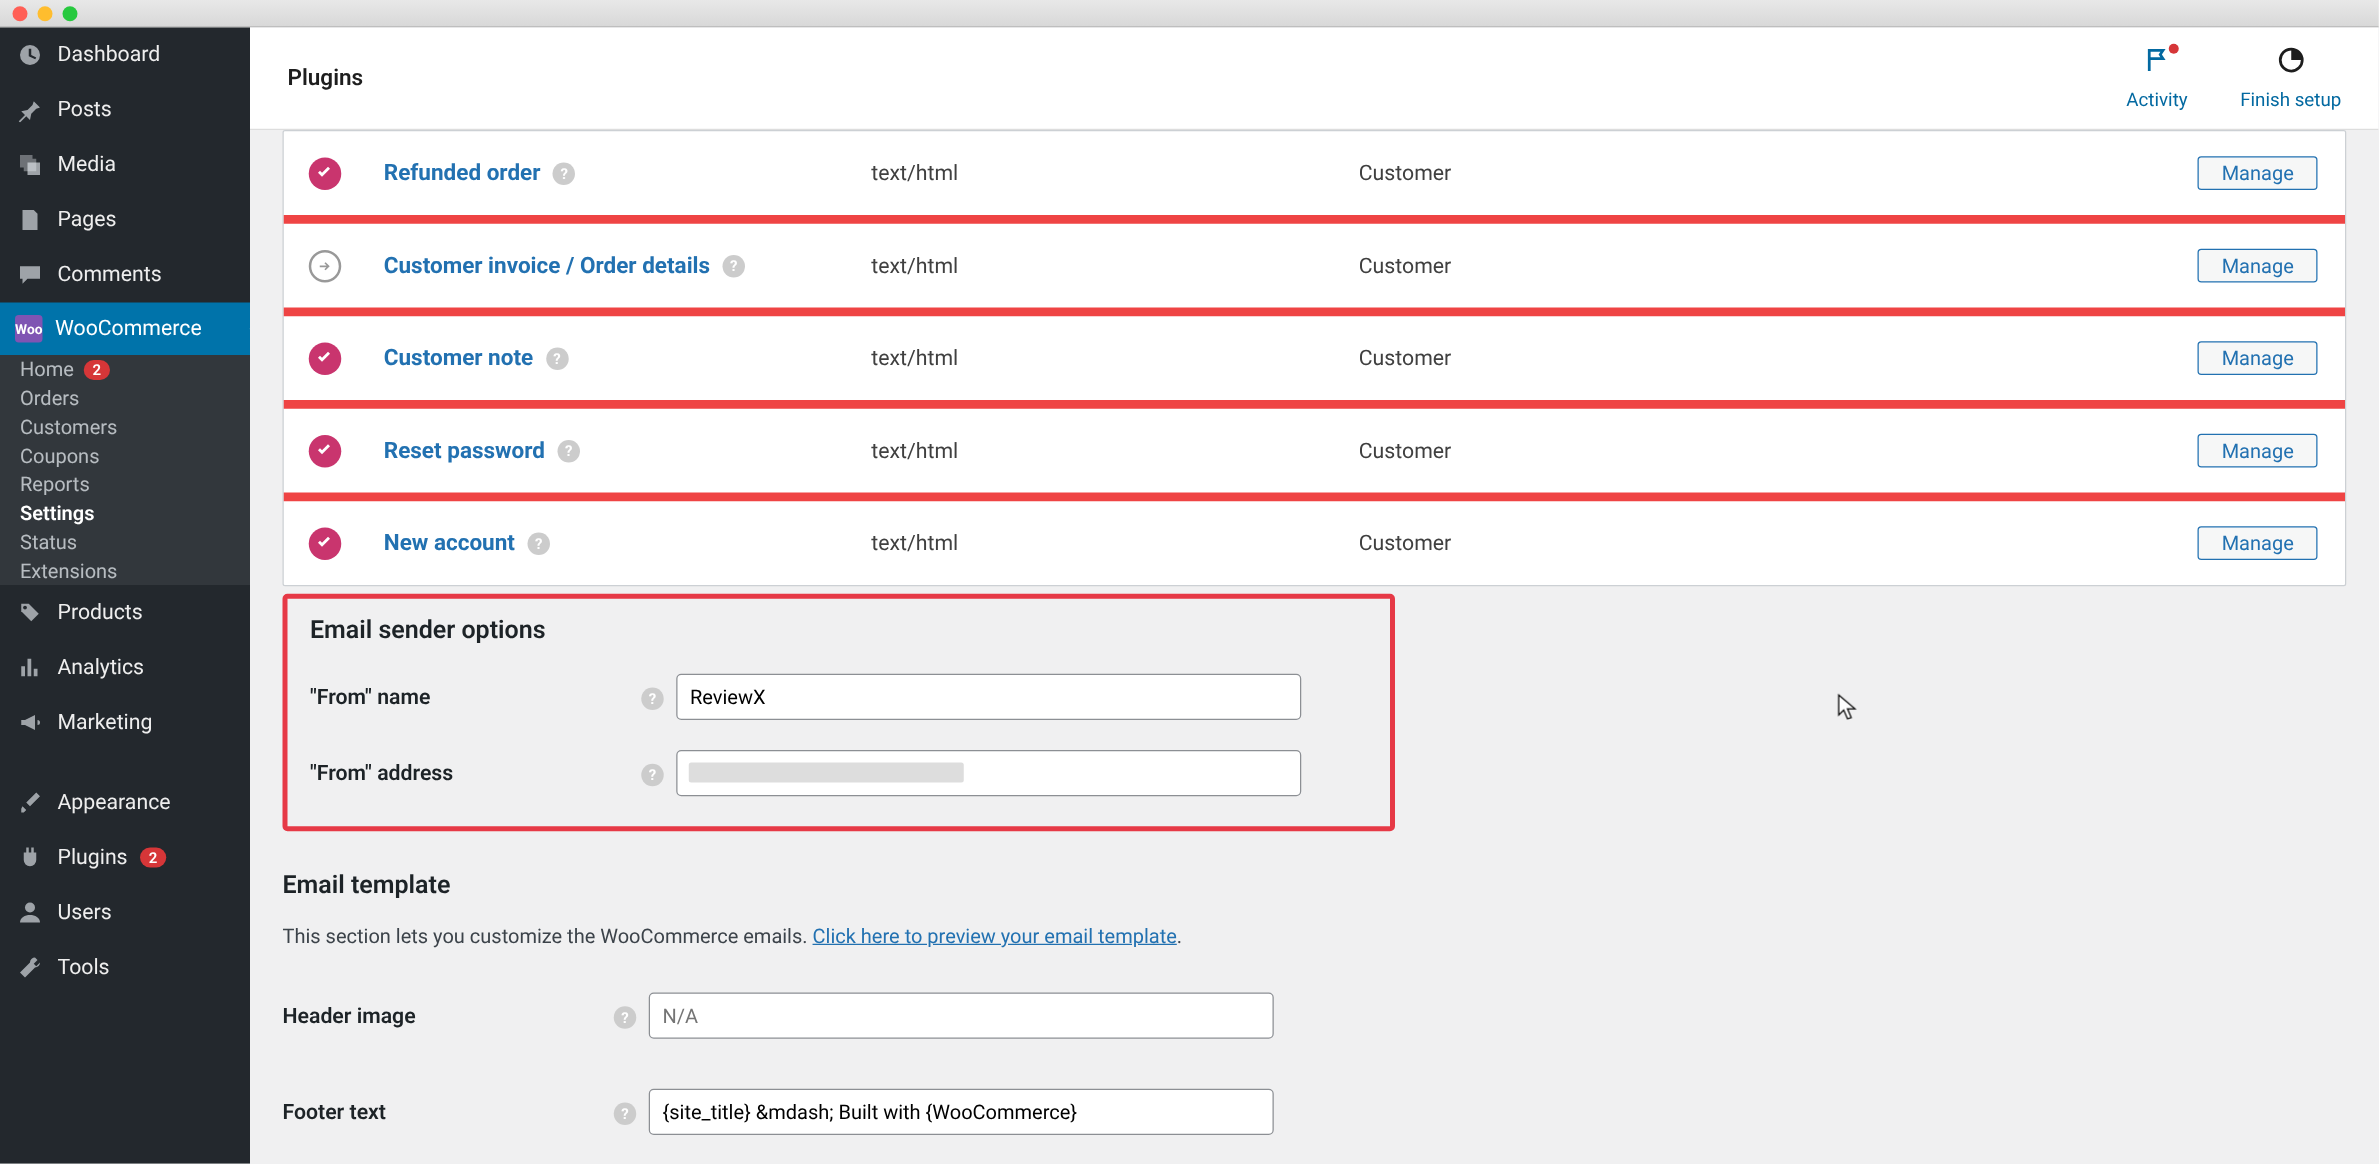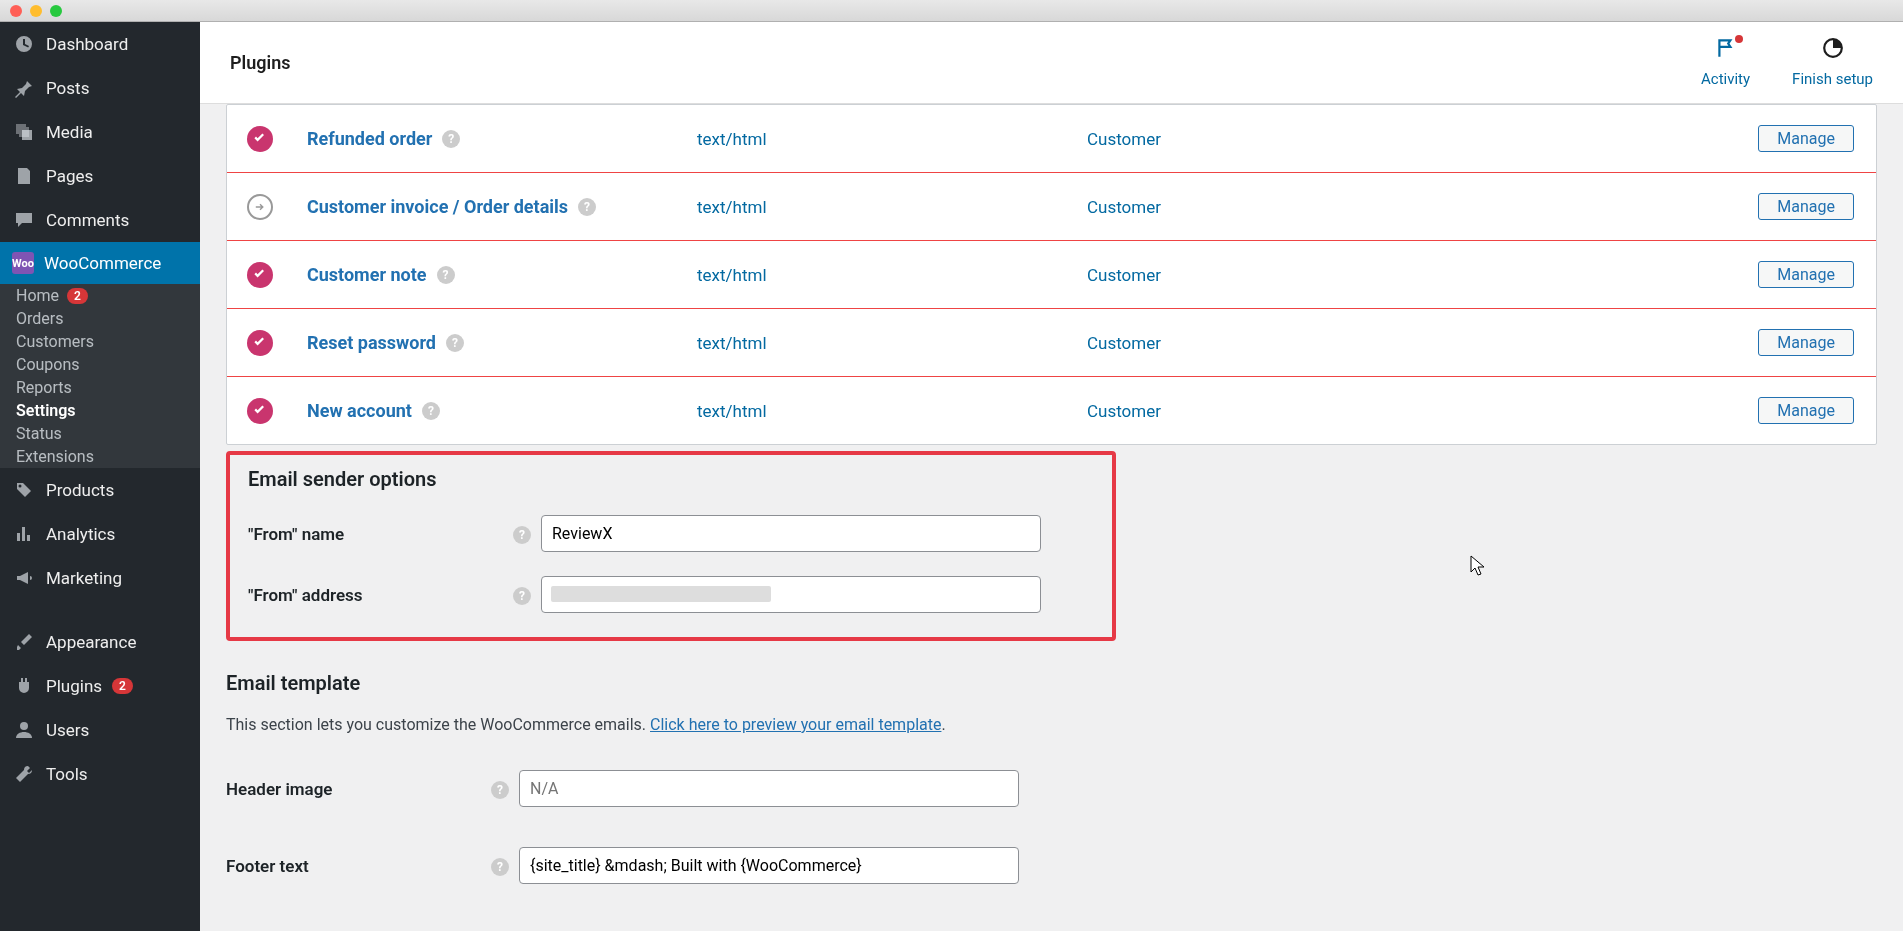--- a/index.html
+++ b/index.html
@@ -28,28 +28,28 @@
 .topbar { height: 82px; background: #fff; border-bottom: 1px solid #ddd; display: flex; align-items: center; padding: 0 30px; }
 .topbar-title { font-size: 18px; font-weight: 600; color: #1e1e1e; }
 .topbar-right { margin-left: auto; display: flex; gap: 42px; }
 .topbar-action { display: flex; flex-direction: column; align-items: center; gap: 6px; font-size: 15px; color: #0369a1; cursor: pointer; }
 .topbar-action .ticon { font-size: 22px; position: relative; }
 .dot { position: absolute; top: -2px; right: -6px; width: 8px; height: 8px; background: #d63638; border-radius: 50%; }
 
 .content { padding: 0 26px 30px 26px; overflow: auto; flex: 1; }
 
 .email-table { background: #fff; border: 1px solid #ccd0d4; border-radius: 2px; }
-.email-row { display: grid; grid-template-columns: 70px 390px 390px 530px 1fr; align-items: center; padding: 20px 22px 20px 10px; border-bottom: 1px solid #ef4444; }
+.email-row { display: grid; grid-template-columns: 70px 390px 390px 530px 1fr; align-items: center; padding: 20px 22px 20px 10px; border-bottom: 7px solid #ef4444; }
 .email-row:last-child { border-bottom: none; }
 .status-dot { width: 26px; height: 26px; border-radius: 50%; display: flex; align-items: center; justify-content: center; margin-left: 10px; }
 .status-on { background: #c9356e; color: #fff; }
 .status-manual { background: #fff; border: 2px solid #999; color: #999; }
 .email-name { color: #2271b1; font-weight: 700; font-size: 18px; display: flex; align-items: center; gap: 10px; }
 .help-icon { width: 18px; height: 18px; background: #ccc; border-radius: 50%; display: inline-flex; align-items: center; justify-content: center; color: #fff; font-size: 12px; font-weight: 700; }
-.email-ct, .email-rcpt { font-size: 17px; color: #0369a1; }
+.email-ct, .email-rcpt { font-size: 17px; color: #404040; }
 .manage-btn { margin-left: auto; border: 1px solid #2271b1; background: #f6f7f7; color: #2271b1; padding: 3px 18px; border-radius: 3px; font-size: 16px; cursor: pointer; }
 
 .section-title { font-size: 20px; font-weight: 600; color: #1d2327; margin: 30px 0 20px; }
 .highlight-box { border: 4px solid #e63946; border-radius: 4px; padding: 12px 18px 24px; margin-top: 6px; width: 890px; background: #f0f0f1; }
 .form-row { display: flex; align-items: center; margin-top: 24px; gap: 0; }
 .form-label { width: 265px; font-size: 17px; color: #1d2327; font-weight: 600; }
 .form-help { width: 28px; }
 .form-input { width: 500px; padding: 8px 10px; font-size: 16px; border: 1px solid #8c8f94; border-radius: 4px; background: #fff; }
 .form-input.redacted { position: relative; }
 .redact-bar { position: absolute; height: 16px; background: #ddd; border-radius: 2px; }

